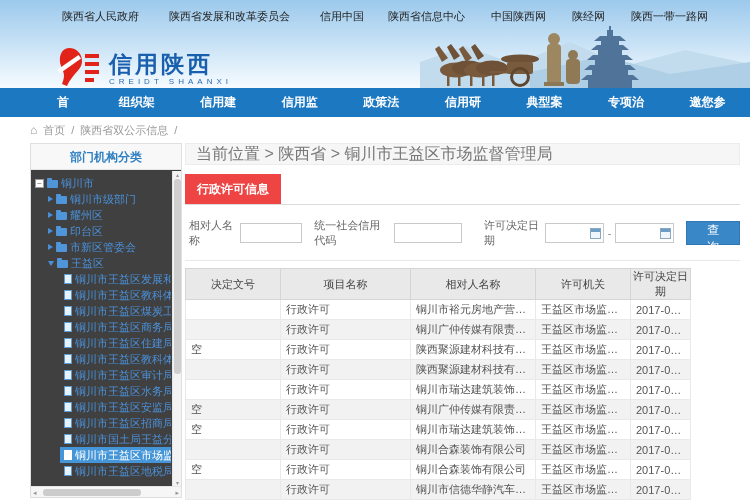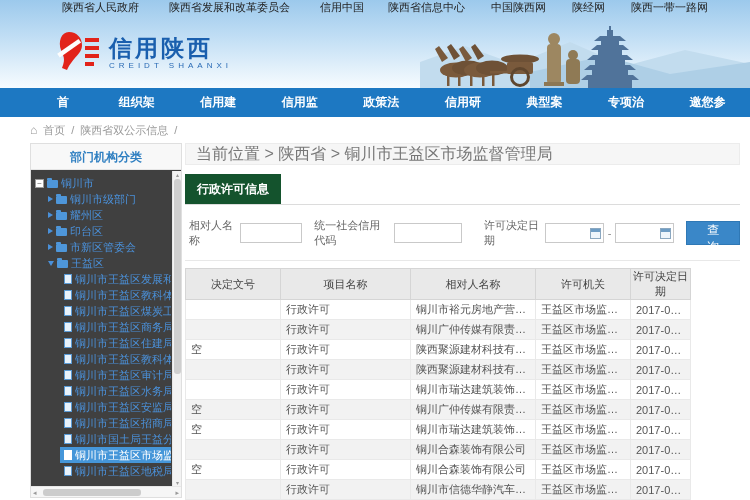--- a/index.html
+++ b/index.html
@@ -3,26 +3,26 @@
 <meta charset="utf-8">
 <style>
   * { margin:0; padding:0; box-sizing:border-box; }
   html,body { background:#fff; }
   body { font-family:"Liberation Sans","DejaVu Sans",sans-serif; }
   #stage { position:relative; width:750px; height:500px; overflow:hidden; background:#fff; }
 
   
   .sky { position:relative; width:750px; height:88px;
          background:linear-gradient(180deg,#9cc9ec 0%,#bfddf4 40%,#e9f4fc 85%,#f6fbff 100%); }
-  .topbar { display:flex; align-items:flex-start; height:24px; padding:0 42px 0 62px; font-size:11px; color:#222; }
+  .topbar { display:flex; align-items:flex-end; height:24px; padding:0 42px 0 62px; font-size:11px; color:#222; }
   .topbar .lgrp { display:flex; gap:30px; }
   .topbar .rgrp { display:flex; gap:26px; margin-left:auto; }
   .topbar a { color:#222; text-decoration:none; cursor:pointer; }
   .brandrow { position:relative; height:64px; }
-  .logo { position:absolute; left:55px; top:6px; display:flex; align-items:center; gap:8px; }
+  .logo { position:absolute; left:55px; top:22px; display:flex; align-items:center; gap:8px; }
   .logo-txt .t1 { font-size:23px; font-weight:bold; color:#1a5fae; letter-spacing:3px; line-height:26px; }
   .logo-txt .t2 { font-size:8px; color:#2a6bb5; letter-spacing:4px; }
   .headerart { position:absolute; left:420px; bottom:0; width:330px; height:62px; }
 
   
   .nav { display:flex; height:29px; background:#1d78c2; padding-left:36px; }
   .nav a { color:#fff; font-size:12px; font-weight:bold; line-height:29px; padding:0 21px; text-decoration:none; cursor:pointer; }
 
   
   .crumbrow { display:flex; align-items:center; gap:6px; height:26px; padding-left:30px; font-size:11px; color:#999; }
@@ -56,21 +56,21 @@
   .hscroll { position:absolute; left:0; right:0; bottom:0; height:11px; background:#f6f6f6; border-top:1px solid #e7e7e7; }
   .hthumb { position:absolute; left:12px; top:2px; width:65%; height:7px; background:#cccccc; border-radius:3px; cursor:pointer; }
   .hscroll .sa { position:absolute; top:0; font-size:7px; color:#999; line-height:11px; }
   .hscroll .sa.lf { left:2px; } .hscroll .sa.rt { right:2px; }
 
   
   .main { position:absolute; left:185px; top:0; width:555px; }
   .locationbar { height:22px; line-height:20px; background:#f6f6f6; border:1px solid #ececec; font-size:16px; color:#777; padding-left:10px; }
   .tabs { display:flex; margin-top:9px; border-bottom:1px solid #dcdcdc; }
   .tab { font-size:12px; line-height:30px; padding:0 12px; cursor:pointer; }
-  .tab.active { background:#14532d; color:#fff; font-weight:bold; }
+  .tab.active { background:#ef4444; color:#fff; font-weight:bold; }
   .tab.inactive { color:#555; margin-left:22px; }
   .searchrow { display:flex; align-items:center; padding:13px 0 12px 4px; font-size:11px; color:#666; }
   .searchrow label { margin-right:4px; }
   .ti { height:20px; border:1px solid #c9c9c9; background:#fff; font-size:11px; padding:0 3px; }
   .ti.name { width:62px; margin-right:12px; }
   .ti.code { width:68px; margin-right:22px; }
   .datewrap { display:flex; align-items:center; height:20px; border:1px solid #c9c9c9; background:#fff; width:62px; padding:0 2px; }
   .datewrap input { border:0; width:42px; font-size:11px; outline:none; }
   .cal { width:11px; height:11px; border:1px solid #8aa7c0; background:#eef5fb; position:relative; cursor:pointer; flex:0 0 auto; }
   .cal::before { content:""; position:absolute; top:0; left:0; right:0; height:3px; background:#6d9cc4; }

